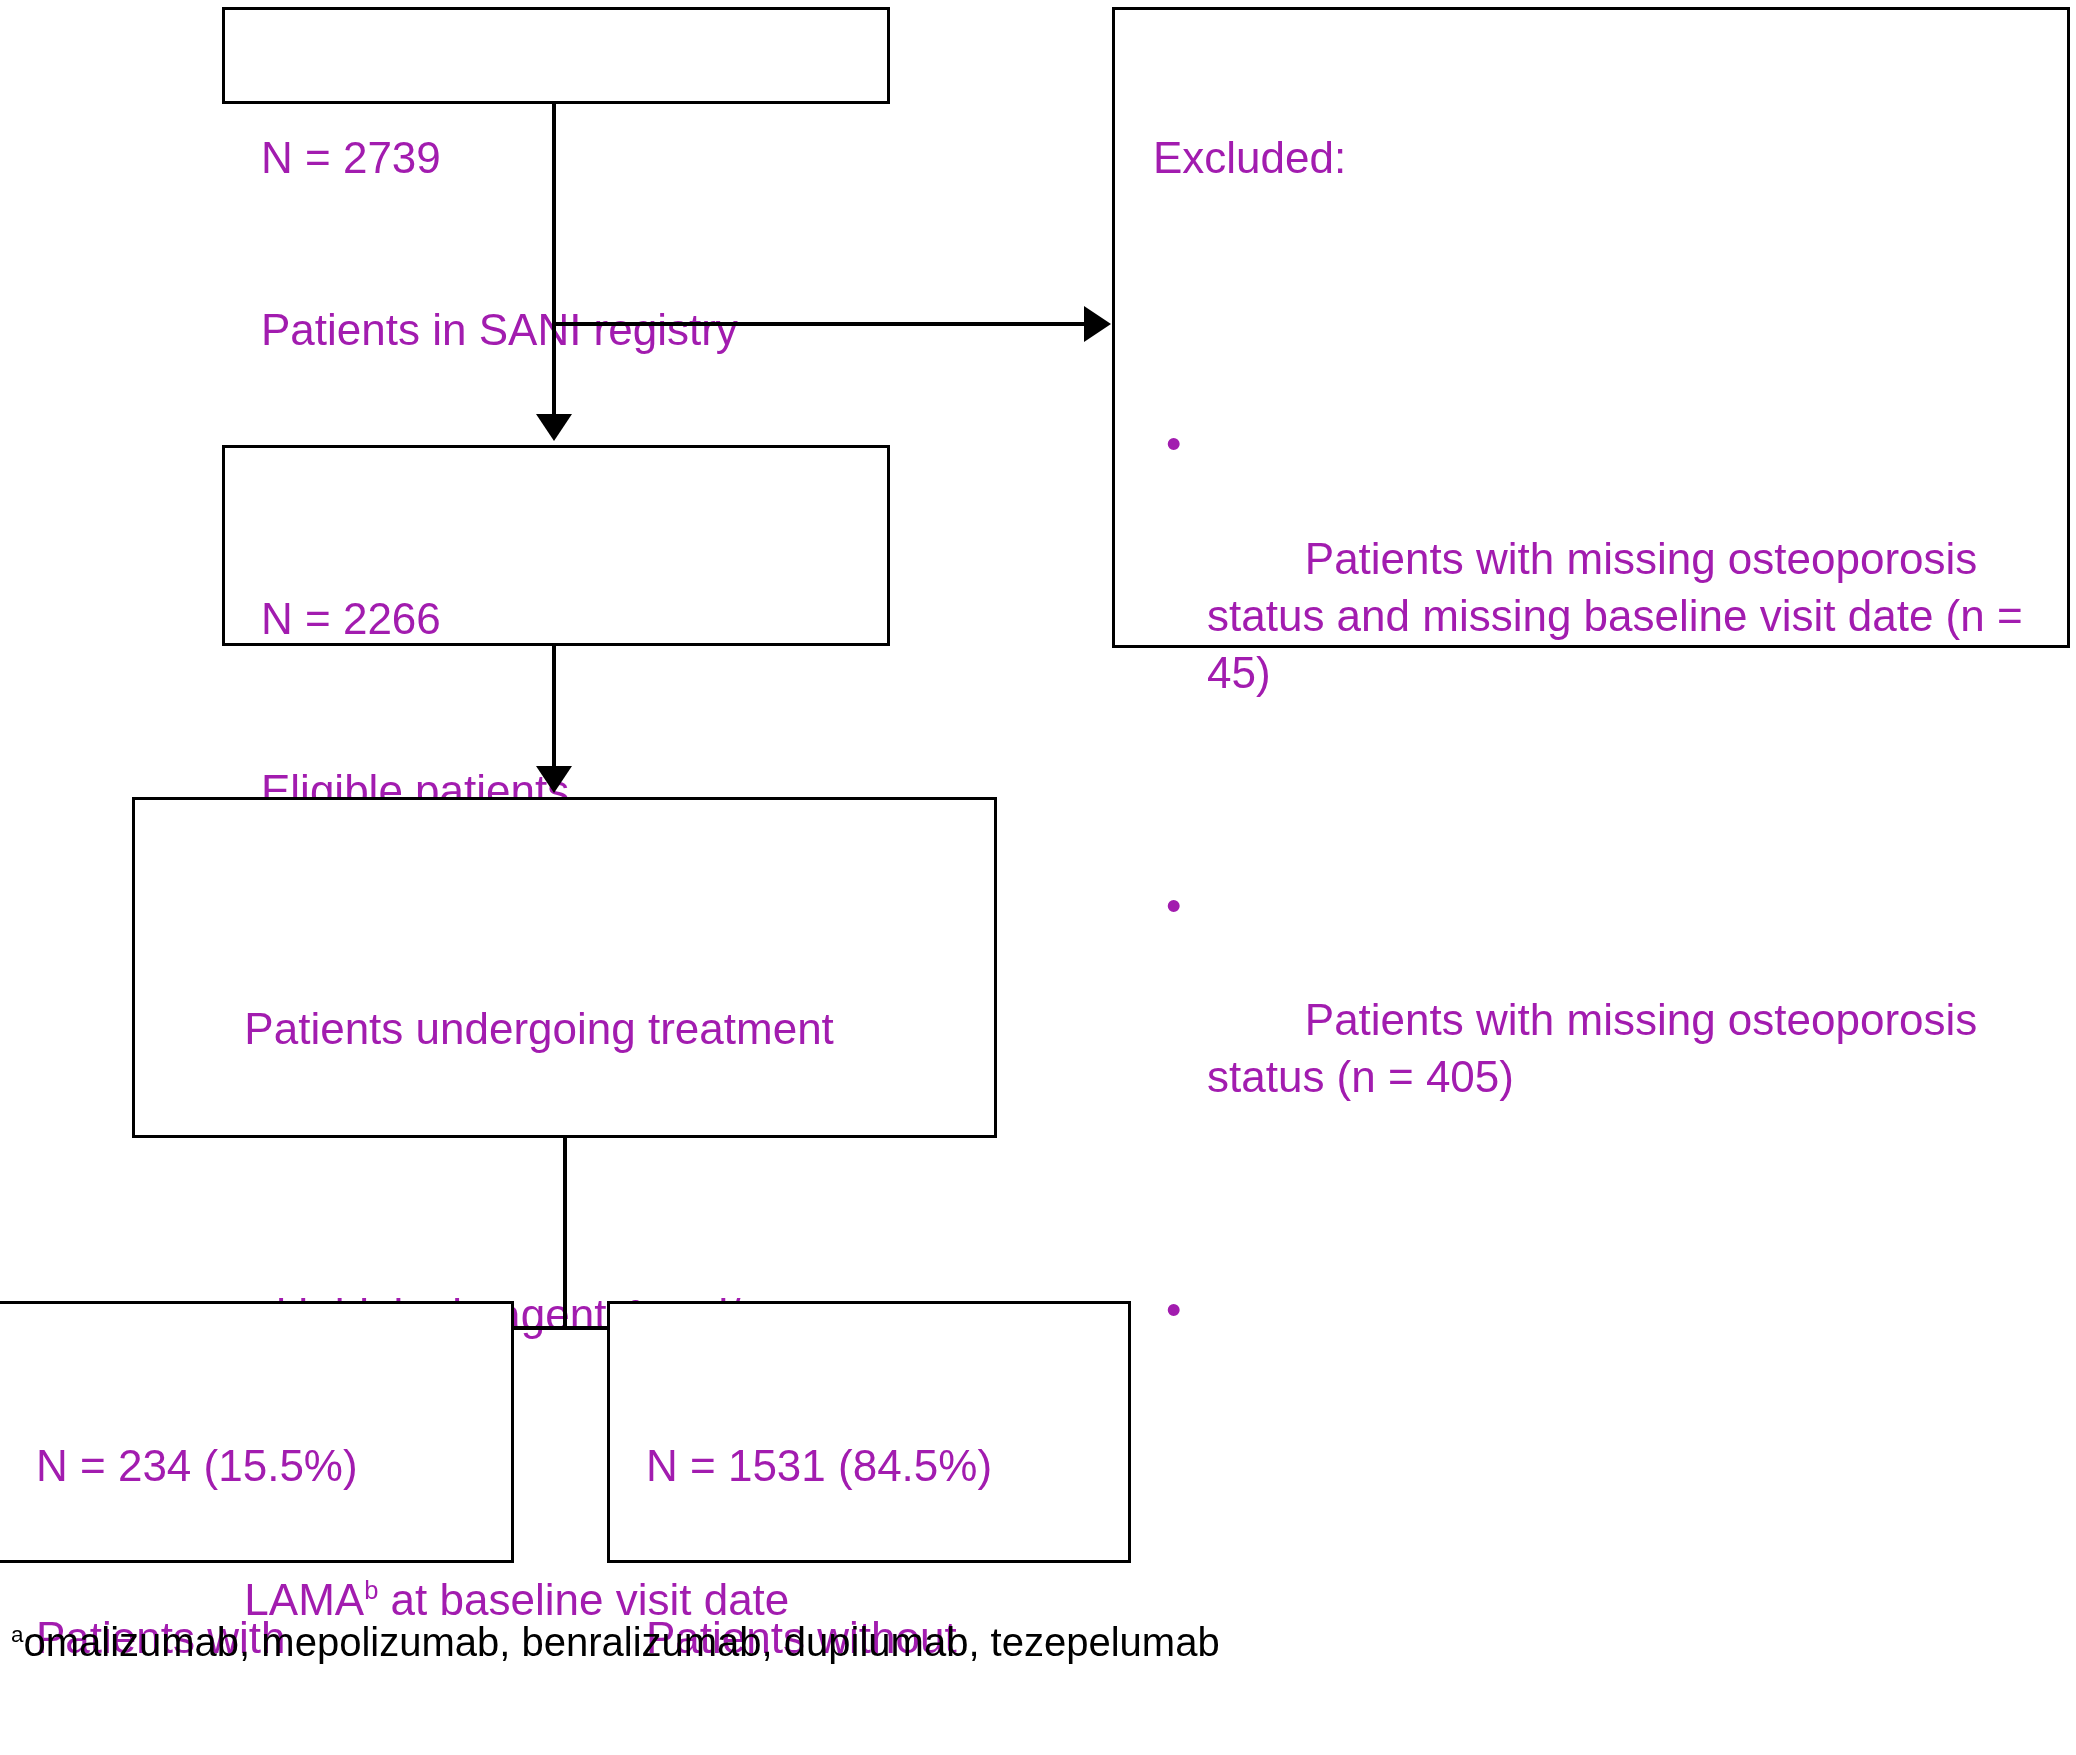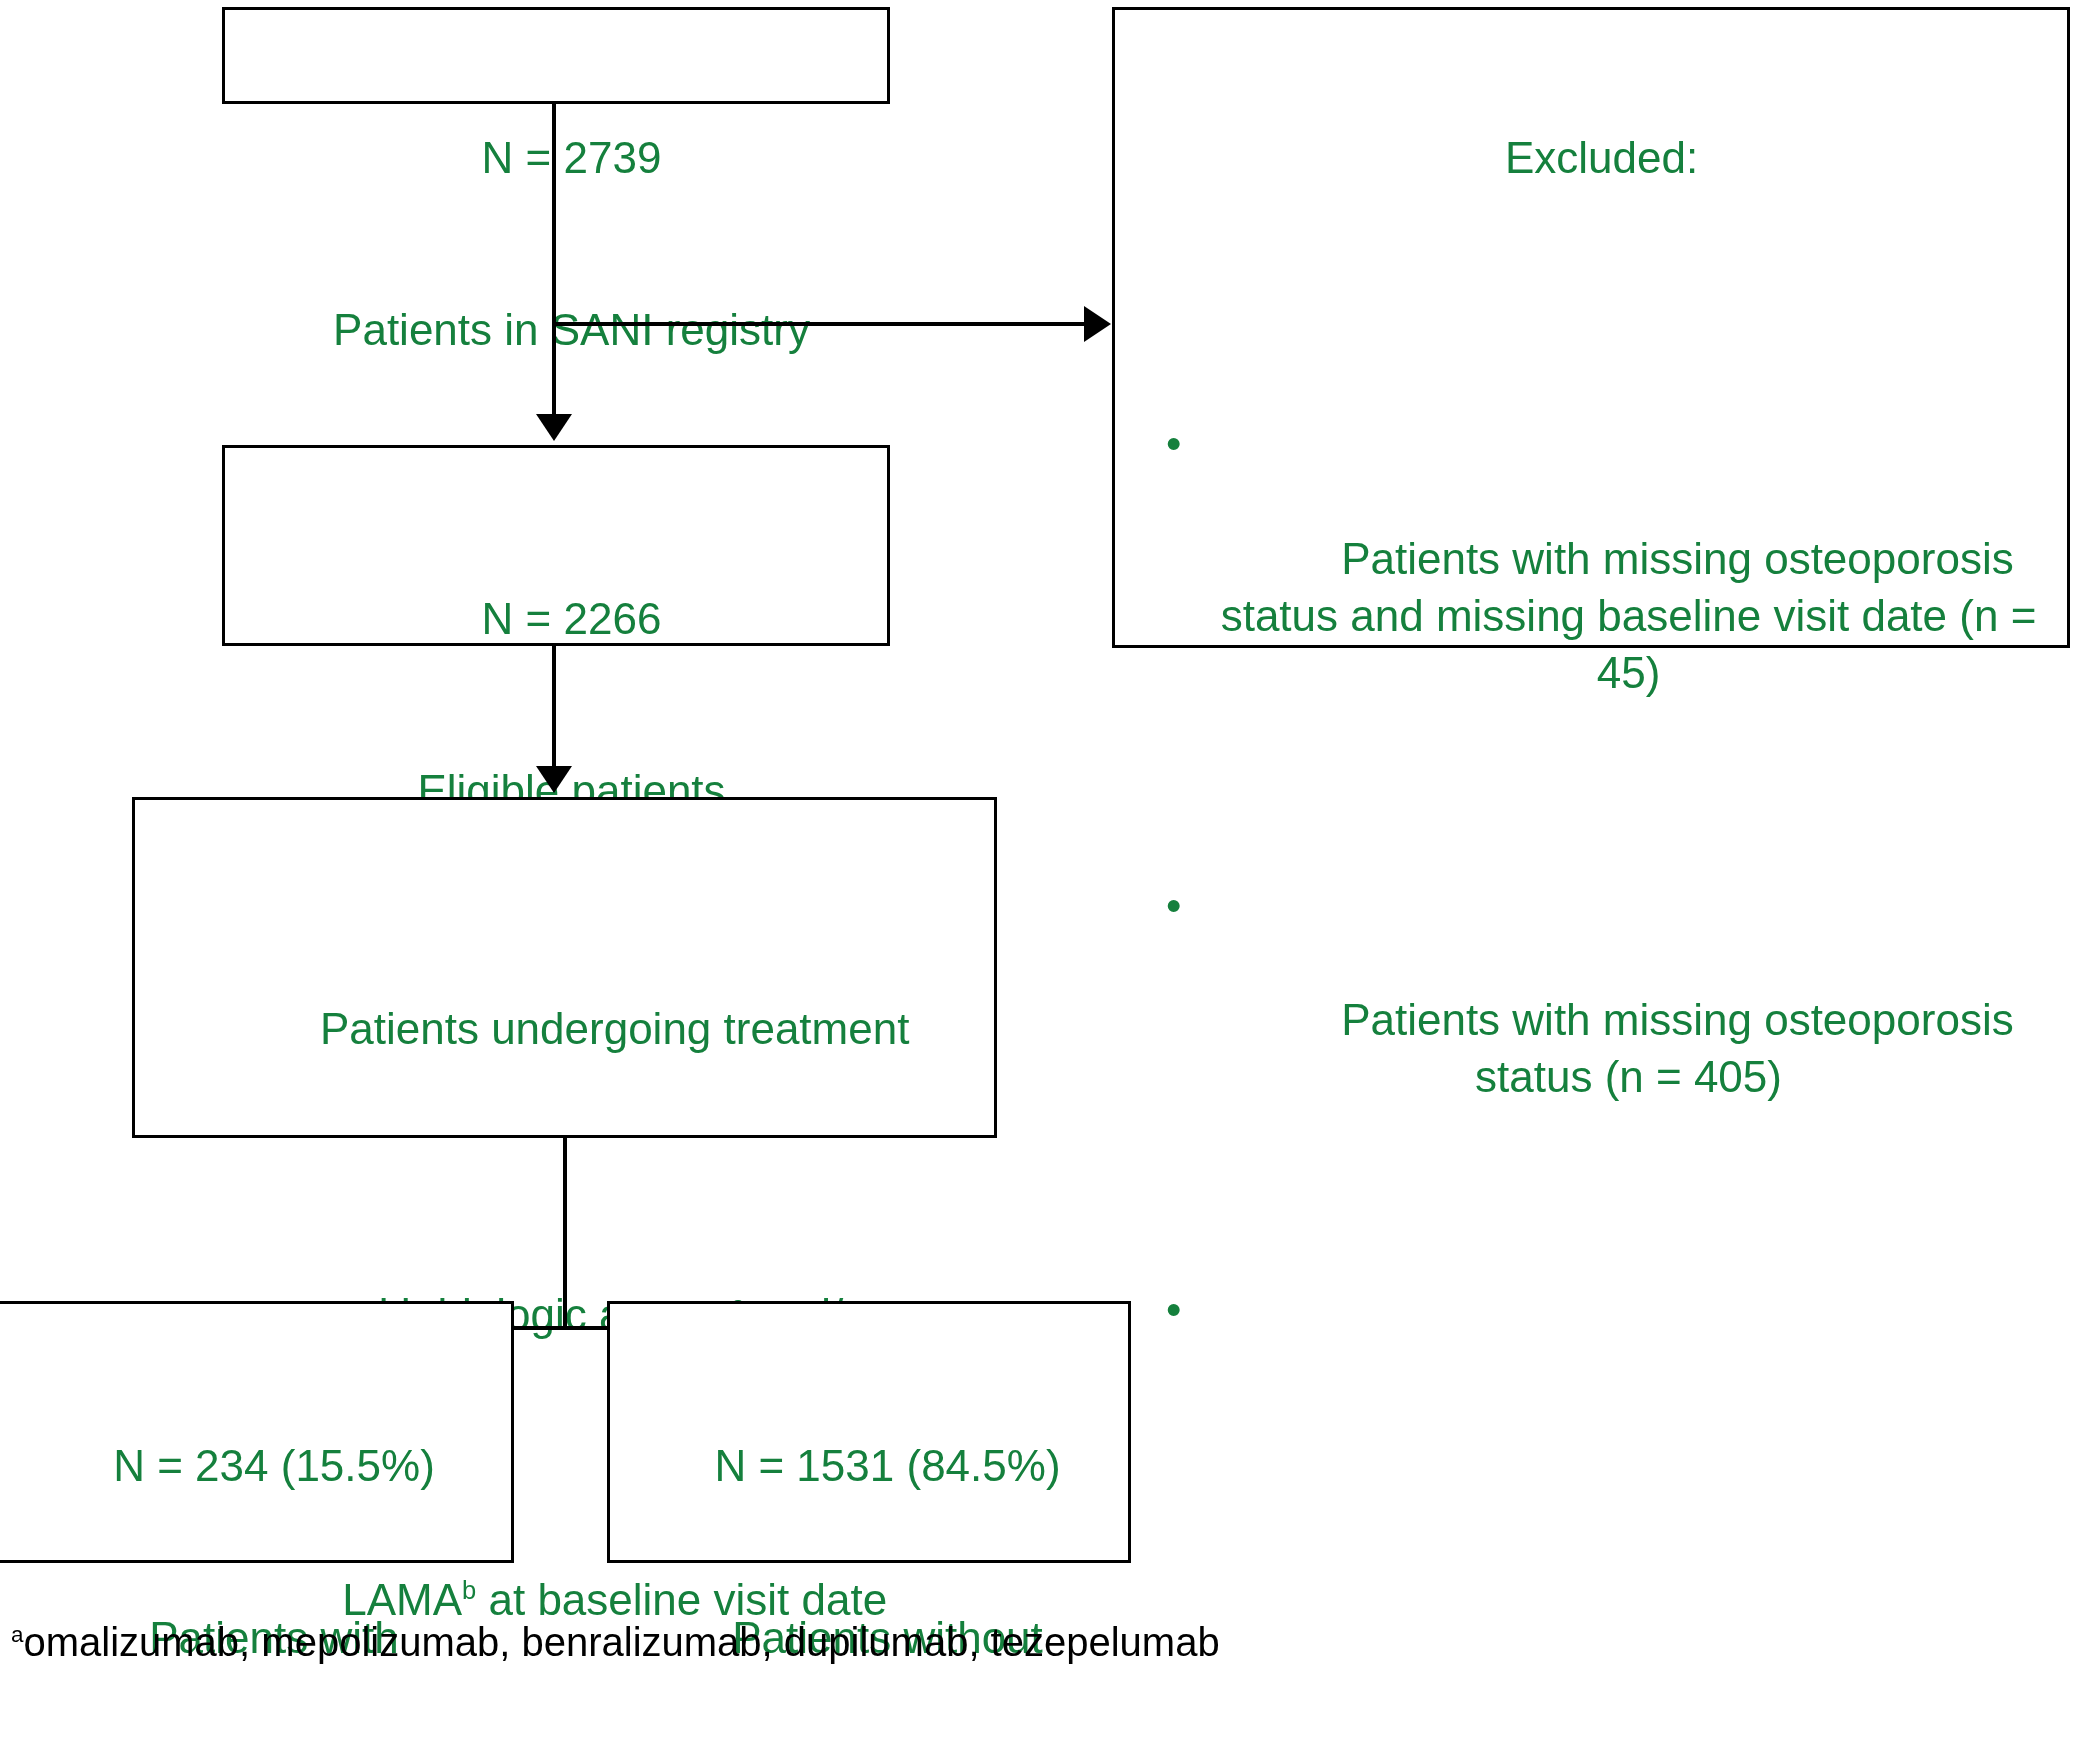--- a/index.html
+++ b/index.html
@@ -19,23 +19,22 @@
   .box {
     position: absolute;
     border: 3.4px solid #000000;
     background: #ffffff;
     box-sizing: border-box;
   }
   .box-text {
     position: absolute;
     line-height: 1.30;
     font-size: 44px;
-    color: #15803d;
+    color: #a21caf;
     white-space: pre-wrap;
-    text-align: center;
   }
   sup {
     font-size: 0.58em;
     vertical-align: super;
     line-height: 0;
   }
   .line-v, .line-h {
     position: absolute;
     background: #000000;
   }

